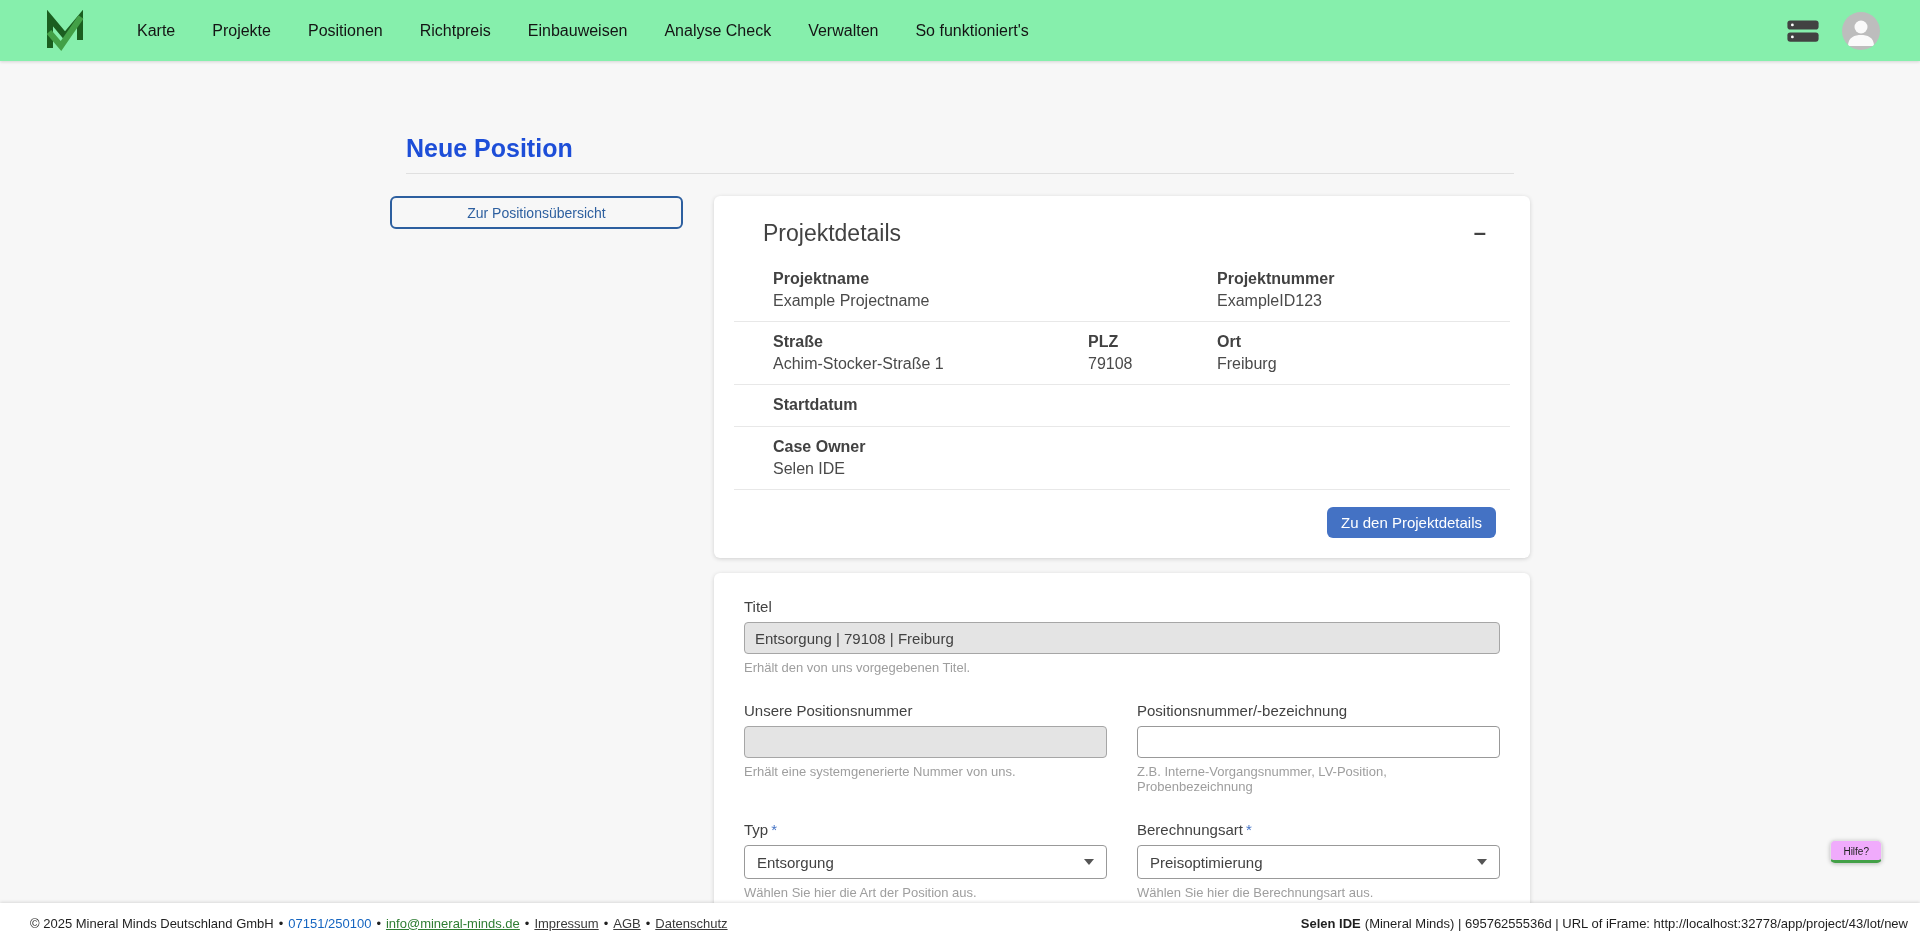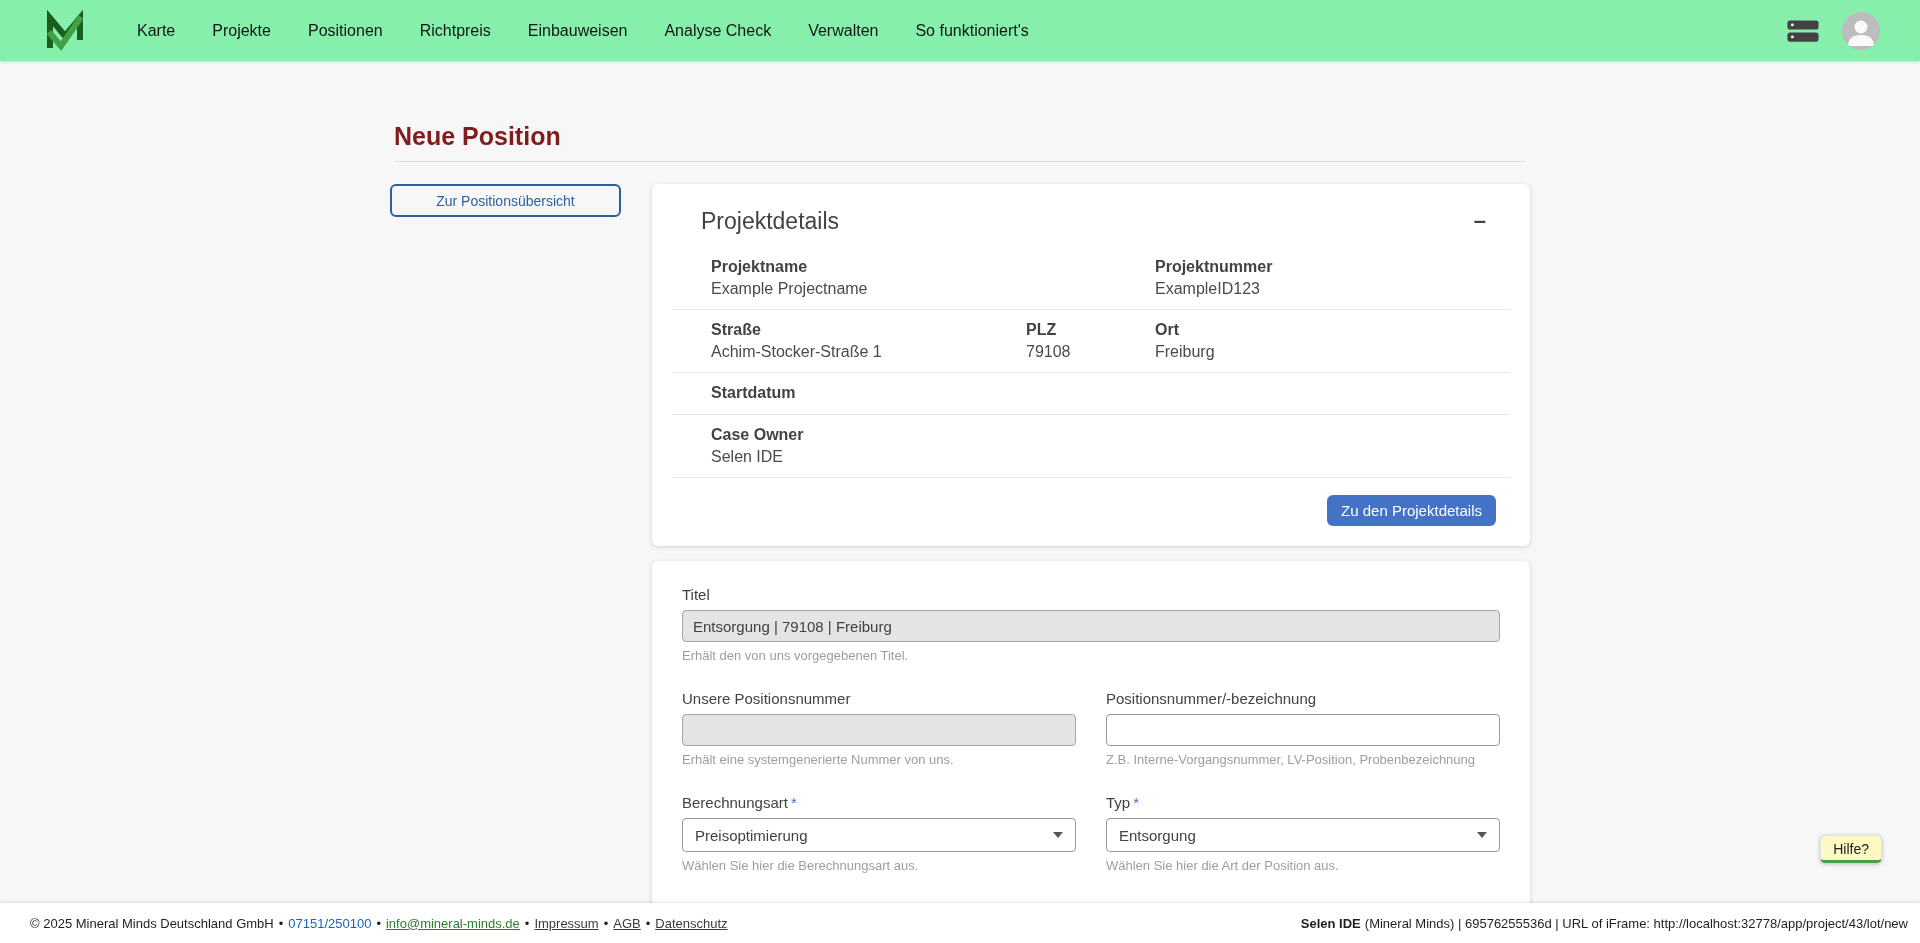--- a/index.html
+++ b/index.html
@@ -31,26 +31,26 @@
   .device-btn { background:none; border:none; padding:0; cursor:pointer; display:flex; }
   .avatar {
     width:38px; height:38px; border-radius:50%; background:#bdbdbd;
     display:flex; align-items:center; justify-content:center; cursor:pointer; overflow:hidden;
   }
 
   
   main { height:882px; padding-top:57px; overflow:hidden; }
   .container { width:1140px; margin:0 auto; }
   h1.page-title {
-    font-size:25px; font-weight:700; color:#7f1d1d;
-    margin:4px; padding-bottom:10px;
+    font-size:25px; font-weight:700; color:#1d4ed8;
+    margin:16px; padding-bottom:10px;
     border-bottom:1px solid #e0e0e0;
   }
   .columns { display:flex; gap:31px; margin-top:22px; align-items:flex-start; }
-  .left-col { width:231px; flex:none;text-decoration:underline; }
+  .left-col { width:293px; flex:none;text-decoration:underline; }
   .right-col { flex:1; display:flex; flex-direction:column; gap:15px; }
 
   .outline-btn {
     width:100%; height:33px;
     background:transparent;
     border:2px solid #2d5f9f; border-radius:6px;
     color:#2d5f9f; font-size:14px; font-family:inherit;
     cursor:pointer;
   }
 
@@ -107,23 +107,23 @@
   .caret {
     width:0; height:0; flex:none;
     border-left:5px solid transparent; border-right:5px solid transparent;
     border-top:6px solid #555;
   }
   .single { margin-top:27px; }
 
   
   .help-btn {
     position:fixed; right:38px; bottom:80px; z-index:20;
-    background:#fef9c3; border:1px solid #e2e2e2; border-bottom:3px solid #43a047;
+    background:#f0abfc; border:1px solid #e2e2e2; border-bottom:3px solid #43a047;
     border-radius:5px; padding:5px 12px 3px;
-    font-size:14px; color:#212121; font-family:inherit;
+    font-size:10px; color:#212121; font-family:inherit;
     box-shadow:0 1px 4px rgba(0,0,0,0.25); cursor:pointer;
   }
 
   
   footer {
     position:fixed; left:0; right:0; bottom:0; height:40px; z-index:15;
     background:#fff; box-shadow:0 -1px 3px rgba(0,0,0,0.12);
     display:flex; align-items:center; justify-content:space-between;
     padding:0 12px 0 30px;
     font-size:13px; color:#1f1f1f;
@@ -245,38 +245,38 @@
             <div class="form-col">
               <label class="form-label">Positionsnummer/-bezeichnung</label>
               <input class="text-input" type="text" value="" style="">
               <div class="helper">Z.B. Interne-Vorgangsnummer, LV-Position, Probenbezeichnung</div>
             </div>
           </div>
 
           <div class="form-row">
             <div class="form-col">
               <label class="form-label">
+                <span>Typ</span><span class="req">*</span>
+              </label>
+              <div class="select">
+                <span>Entsorgung</span>
+                <span class="caret"></span>
+              </div>
+              <div class="helper">Wählen Sie hier die Art der Position aus.</div>
+            </div>
+            <div class="form-col">
+              <label class="form-label">
                 <span>Berechnungsart</span><span class="req">*</span>
               </label>
               <div class="select">
                 <span>Preisoptimierung</span>
                 <span class="caret"></span>
               </div>
               <div class="helper">Wählen Sie hier die Berechnungsart aus.</div>
             </div>
-            <div class="form-col">
-              <label class="form-label">
-                <span>Typ</span><span class="req">*</span>
-              </label>
-              <div class="select">
-                <span>Entsorgung</span>
-                <span class="caret"></span>
-              </div>
-              <div class="helper">Wählen Sie hier die Art der Position aus.</div>
-            </div>
           </div>
 
           <div class="single" style="width:379px;">
             <label class="form-label">Case Manager</label>
             <div class="select">
               <span></span>
 
             </div>
           </div>
         </section>

